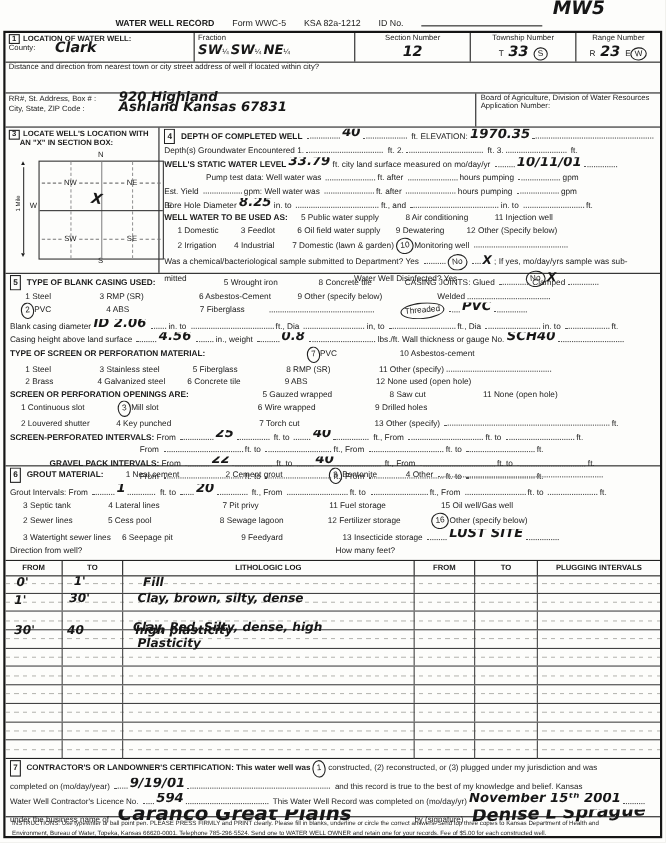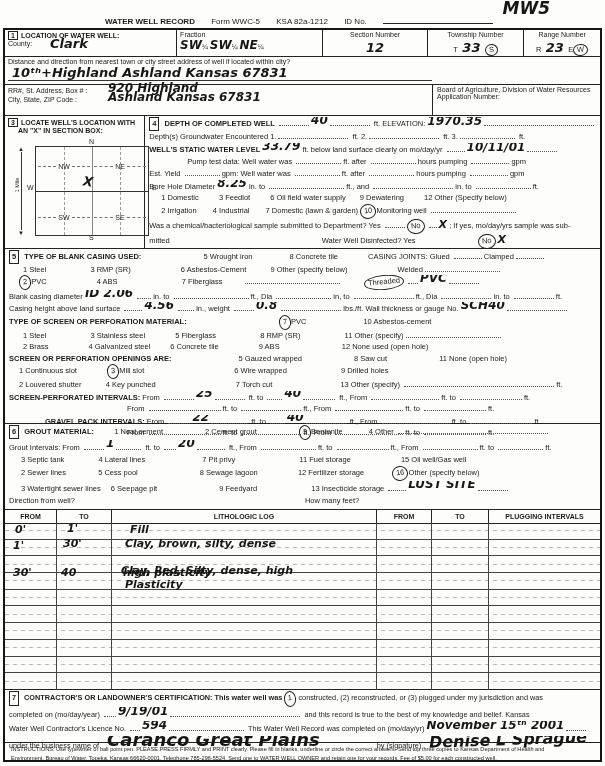--- a/index.html
+++ b/index.html
@@ -117,21 +117,20 @@
       <div class="col" style="width:76px;text-align:center;border-right:none;">
         <div class="s1lbl">Range Number</div>
         <span style="font-size:7.5px;">R</span>
         <span class="hw hw13">23</span>
         <span style="font-size:7.5px;">E</span><span class="circ" style="font-size:7.5px;">W</span>
       </div>
     </div>
 
     <div class="row" style="height:28px;padding:1px 3px;">
       <div class="fs7">Distance and direction from nearest town or city street address of well if located within city?</div>
-      <div class="hw hw13" style="border-bottom:1px solid #333;width:420px;padding-left:4px;">10ᵗʰ+Highland      Ashland Kansas        67831</div>
     </div>
 
     <div class="row ownerwrap">
       <div class="ownleft">
         <div class="ownrow rel"><span>RR#, St. Address, Box #   :</span>
           <span class="hw hw12 abs" style="left:100px;top:-2px;">920 Highland</span></div>
         <div class="ownrow rel"><span>City, State, ZIP Code       :</span>
           <span class="hw hw12 abs" style="left:100px;top:-2px;">Ashland Kansas  67831</span></div>
       </div>
       <div class="ownright">
@@ -191,40 +190,45 @@
           <span class="hw hw12" style="position:relative;top:-1px;">1970.35</span><span class="d" style="width:110px;"></span>
         </div>
         <div class="line"><span>Depth(s) Groundwater Encountered</span>
           <span>1.</span><span class="d" style="width:70px;"></span>
           <span>ft. 2.</span><span class="d" style="width:70px;"></span>
           <span>ft. 3.</span><span class="d" style="width:55px;"></span>
           <span>ft.</span>
         </div>
         <div class="line"><span class="b">WELL'S STATIC WATER LEVEL</span>
           <span class="hw hw12" style="position:relative;top:-2px;">33.79</span>
-          <span>ft. below land surface clearly on mo/day/yr</span>
+          <span>ft. city land surface measured on mo/day/yr</span>
           <span class="d" style="width:18px;"></span><span class="hw hw12" style="position:relative;top:-1px;">10/11/01</span><span class="d" style="width:30px;"></span>
         </div>
         <div class="line" style="padding-left:38px;"><span>Pump test data:  Well water was</span>
           <span class="d" style="width:45px;"></span><span>ft. after</span>
           <span class="d" style="width:45px;"></span><span>hours pumping</span>
           <span class="d" style="width:38px;"></span><span>gpm</span>
         </div>
         <div class="line"><span>Est. Yield</span>
           <span class="d" style="width:35px;"></span><span>gpm:  Well water was</span>
           <span class="d" style="width:45px;"></span><span>ft. after</span>
           <span class="d" style="width:45px;"></span><span>hours pumping</span>
           <span class="d" style="width:38px;"></span><span>gpm</span>
         </div>
         <div class="line"><span>Bore Hole Diameter</span>
           <span class="hw hw12" style="position:relative;top:-2px;">8.25</span>
           <span>in.  to</span>
           <span class="d" style="width:75px;"></span><span>ft., and</span>
           <span class="d" style="width:80px;"></span><span>in.  to</span>
           <span class="d" style="width:55px;"></span><span>ft.</span>
+        </div>
+        <div class="line"><span class="b">WELL WATER TO BE USED AS:</span>
+          <span class="tab" style="width:10px;"></span><span>5 Public water supply</span>
+          <span class="tab" style="width:22px;"></span><span>8 Air conditioning</span>
+          <span class="tab" style="width:22px;"></span><span>11 Injection well</span>
         </div>
         <div class="line" style="padding-left:12px;"><span>1 Domestic</span>
           <span class="tab" style="width:18px;"></span><span>3 Feedlot</span>
           <span class="tab" style="width:18px;"></span><span>6 Oil field water supply</span>
           <span class="tab" style="width:12px;"></span><span>9 Dewatering</span>
           <span class="tab" style="width:18px;"></span><span>12 Other (Specify below)</span>
         </div>
         <div class="line" style="padding-left:12px;"><span>2 Irrigation</span>
           <span class="tab" style="width:14px;"></span><span>4 Industrial</span>
           <span class="tab" style="width:14px;"></span><span>7 Domestic (lawn &amp; garden)</span>

